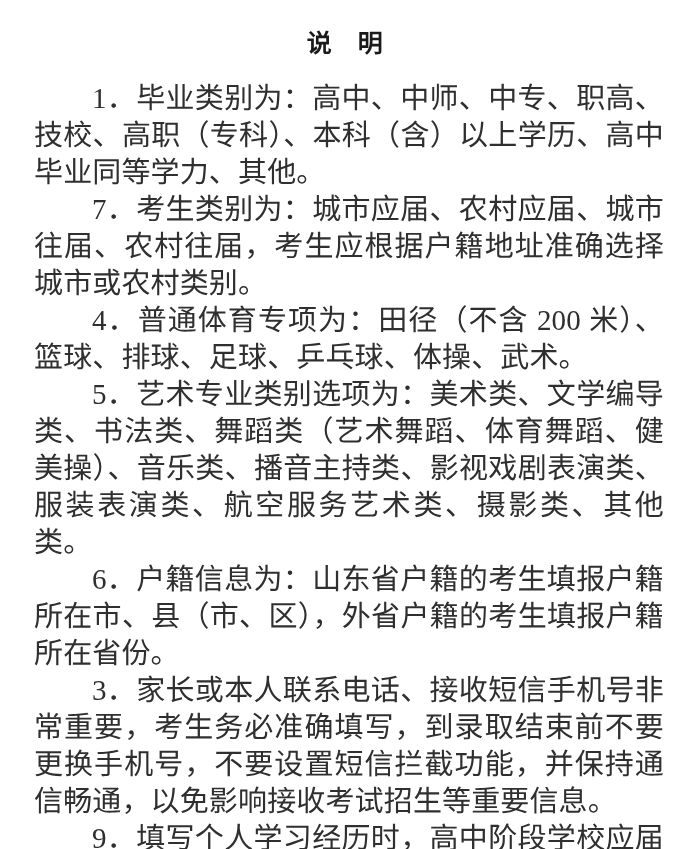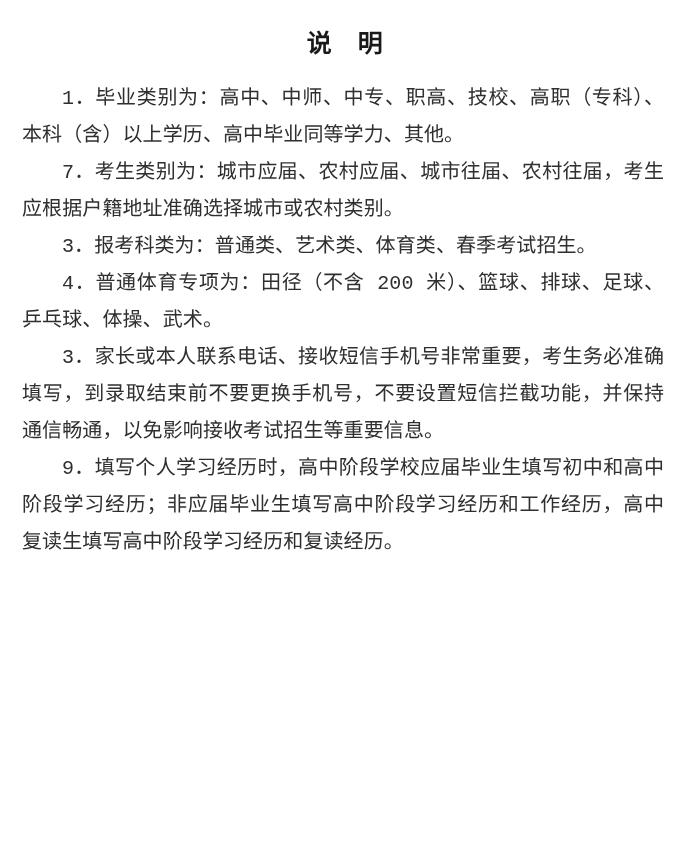--- a/index.html
+++ b/index.html
@@ -43,46 +43,47 @@
   }
 
   .body-block {
     position: absolute;
     top: 80px;
     left: 18px;
     width: 646px;
   }
 
   .para {
-    margin: 0 0 0 4px;
+    margin: 0 0 0 16px;
     padding: 0;
-    font-size: 20px;
+    font-size: 29px;
     line-height: 37px;
     text-align: justify;
     text-justify: inter-ideograph;
     text-indent: 2em;
     letter-spacing: 0.005em;
     color: #2f2f2f;
-    font-family: Liberation Mono, monospace;
+    font-family: Liberation Serif, serif;
     word-break: break-all;
   }
 
   .para + .para {
     margin-top: 0;
   }
 </style>
 </head>
 <body>
 
 <div class="page">
 
   <h1 class="doc-title">说　明</h1>
 
   <div class="body-block">
     <p class="para">1．毕业类别为：高中、中师、中专、职高、技校、高职（专科）、本科（含）以上学历、高中毕业同等学力、其他。</p>
     <p class="para">7．考生类别为：城市应届、农村应届、城市往届、农村往届，考生应根据户籍地址准确选择城市或农村类别。</p>
-    <p class="para">3．报考科类为：普通类、艺术类、体育类、春季考试招生。</p>
     <p class="para">4．普通体育专项为：田径（不含 200 米）、篮球、排球、足球、乒乓球、体操、武术。</p>
+    <p class="para">5．艺术专业类别选项为：美术类、文学编导类、书法类、舞蹈类（艺术舞蹈、体育舞蹈、健美操）、音乐类、播音主持类、影视戏剧表演类、服装表演类、航空服务艺术类、摄影类、其他类。</p>
+    <p class="para">6．户籍信息为：山东省户籍的考生填报户籍所在市、县（市、区），外省户籍的考生填报户籍所在省份。</p>
     <p class="para">3．家长或本人联系电话、接收短信手机号非常重要，考生务必准确填写，到录取结束前不要更换手机号，不要设置短信拦截功能，并保持通信畅通，以免影响接收考试招生等重要信息。</p>
     <p class="para">9．填写个人学习经历时，高中阶段学校应届毕业生填写初中和高中阶段学习经历；非应届毕业生填写高中阶段学习经历和工作经历，高中复读生填写高中阶段学习经历和复读经历。</p>
   </div>
 
 </div>
 
 </body></html>

